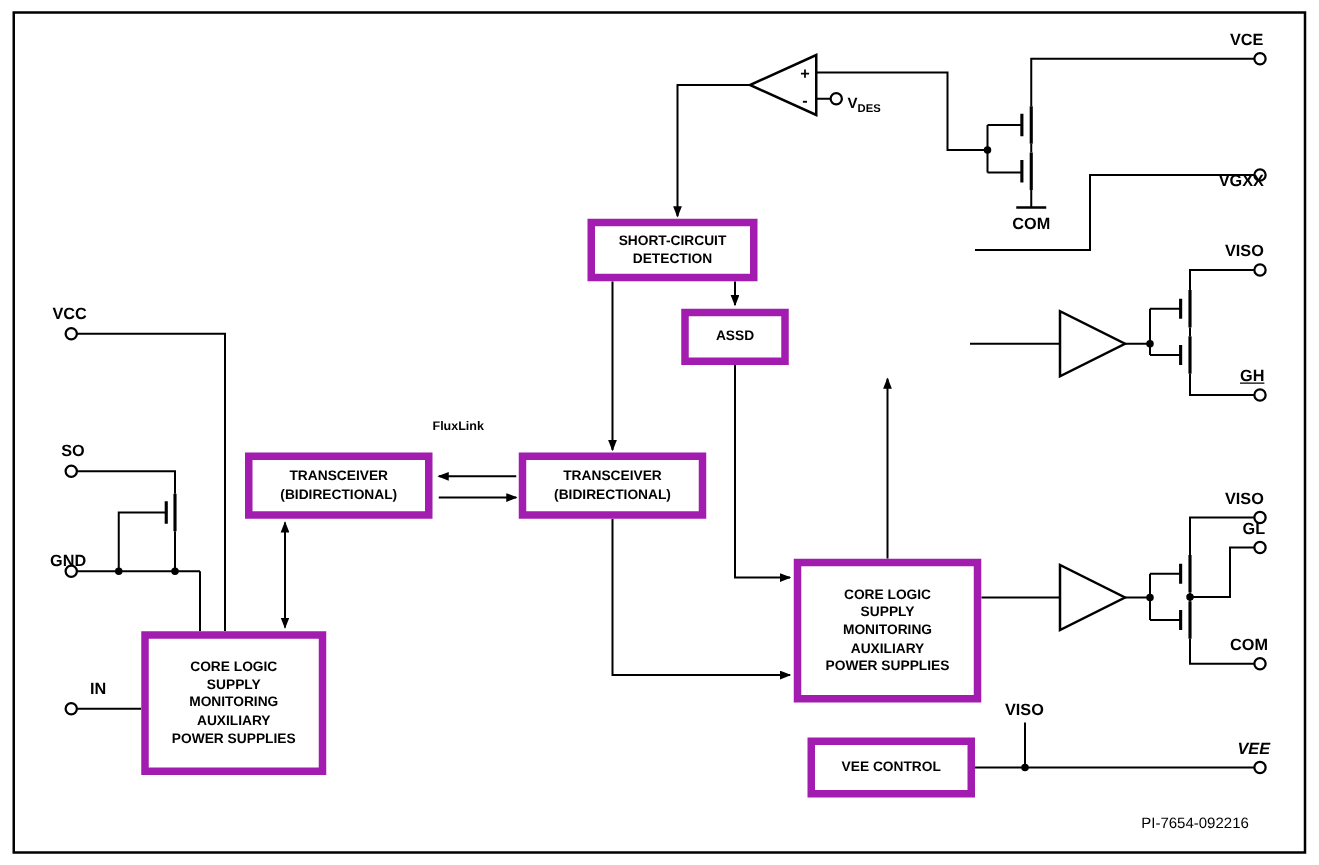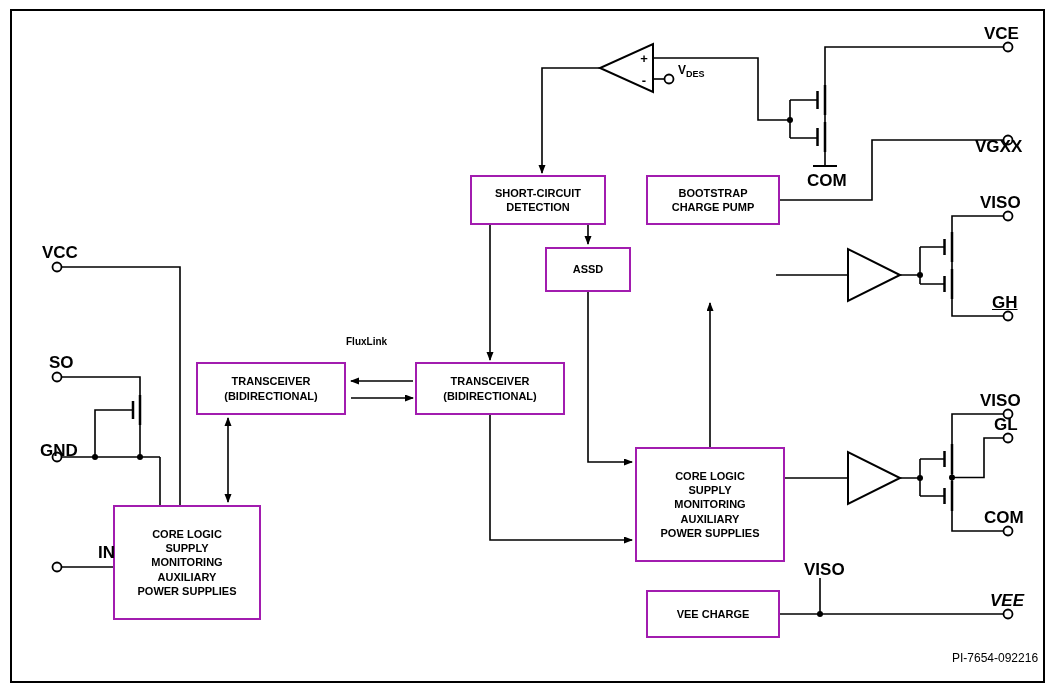--- a/index.html
+++ b/index.html
@@ -1,23 +1,23 @@
 <!DOCTYPE html>
 <html><head>
 <meta charset="utf-8">
 <style>
   html,body{margin:0;padding:0;background:#fff;}
   #canvas{position:relative;width:1055px;height:692px;background:#ffffff;
           font-family:"Liberation Sans",sans-serif;color:#000;overflow:hidden;}
   svg{position:absolute;left:0;top:0;}
-  .box{position:absolute;border:2px solid #a21caf;background:#fff;box-sizing:border-box;
+  .box{position:absolute;border:6px solid #a21caf;background:#fff;box-sizing:border-box;
        display:flex;align-items:center;justify-content:center;text-align:center;
        font-weight:bold;font-size:11px;line-height:1.3;}
   .box span{white-space:pre-line;}
-  .pin-label{position:absolute;font-weight:bold;font-size:17px;white-space:nowrap;}
+  .pin-label{position:absolute;font-weight:bold;font-size:13px;white-space:nowrap;}
   .fluxlink{position:absolute;font-weight:bold;font-size:10px;}
   .pi-code{position:absolute;font-size:12px;}
   .vdes{position:absolute;font-weight:bold;font-size:12px;white-space:nowrap;}
   .vdes sub{font-size:9px;}
 </style>
 </head>
 <body>
 
 <div id="canvas">
 
@@ -223,51 +223,47 @@
 (BIDIRECTIONAL)</span>
   </div>
   <div class="box" style="left:415px;top:362px;width:150px;height:53px;">
     <span>TRANSCEIVER
 (BIDIRECTIONAL)</span>
   </div>
   <div class="box" style="left:470px;top:175px;width:136px;height:50px;">
     <span>SHORT-CIRCUIT
 DETECTION</span>
   </div>
-  <div class="box" style="left:646px;top:175px;width:134px;height:50px;">
-    <span>BOOTSTRAP
-CHARGE PUMP</span>
-  </div>
   <div class="box" style="left:545px;top:247px;width:86px;height:45px;">
     <span>ASSD</span>
   </div>
   <div class="box" style="left:635px;top:447px;width:150px;height:115px;">
     <span>CORE LOGIC
 SUPPLY
 MONITORING
 AUXILIARY
 POWER SUPPLIES</span>
   </div>
   <div class="box" style="left:646px;top:590px;width:134px;height:48px;">
-    <span>VEE CHARGE</span>
+    <span>VEE CONTROL</span>
   </div>
 
   <div class="pin-label" style="left:42px;top:243px;">VCC</div>
   <div class="pin-label" style="left:49px;top:353px;">SO</div>
   <div class="pin-label" style="left:40px;top:441px;">GND</div>
-  <div class="pin-label" style="left:58px;top:543px;padding-left:40px;">IN</div>
+  <div class="pin-label" style="left:32px;top:543px;padding-left:40px;">IN</div>
   <div class="pin-label" style="left:984px;top:24px;">VCE</div>
   <div class="pin-label" style="left:975px;top:117px;margin-top:20px;">VGXX</div>
   <div class="pin-label" style="left:980px;top:193px;">VISO</div>
   <div class="pin-label" style="left:992px;top:293px;text-decoration:underline;">GH</div>
   <div class="pin-label" style="left:980px;top:391px;">VISO</div>
   <div class="pin-label" style="left:994px;top:415px;">GL</div>
   <div class="pin-label" style="left:984px;top:508px;">COM</div>
   <div class="pin-label" style="left:990px;top:591px;font-style:italic;">VEE</div>
   <div class="pin-label" style="left:807px;top:171px;width:36px;text-align:center;">COM</div>
   <div class="pin-label" style="left:804px;top:560px;">VISO</div>
 
-  <div class="vdes" style="left:678px;top:63px;"><span>V</span><sub>DES</sub></div>
+  <div class="vdes" style="left:678px;top:75px;"><span>V</span><sub>DES</sub></div>
 
   <div class="fluxlink" style="left:346px;top:336px;">FluxLink</div>
-  <div class="pi-code" style="left:952px;top:651px;">PI-7654-092216</div>
+  <div class="pi-code" style="left:913px;top:651px;">PI-7654-092216</div>
 
 </div>
 
 </body></html>

